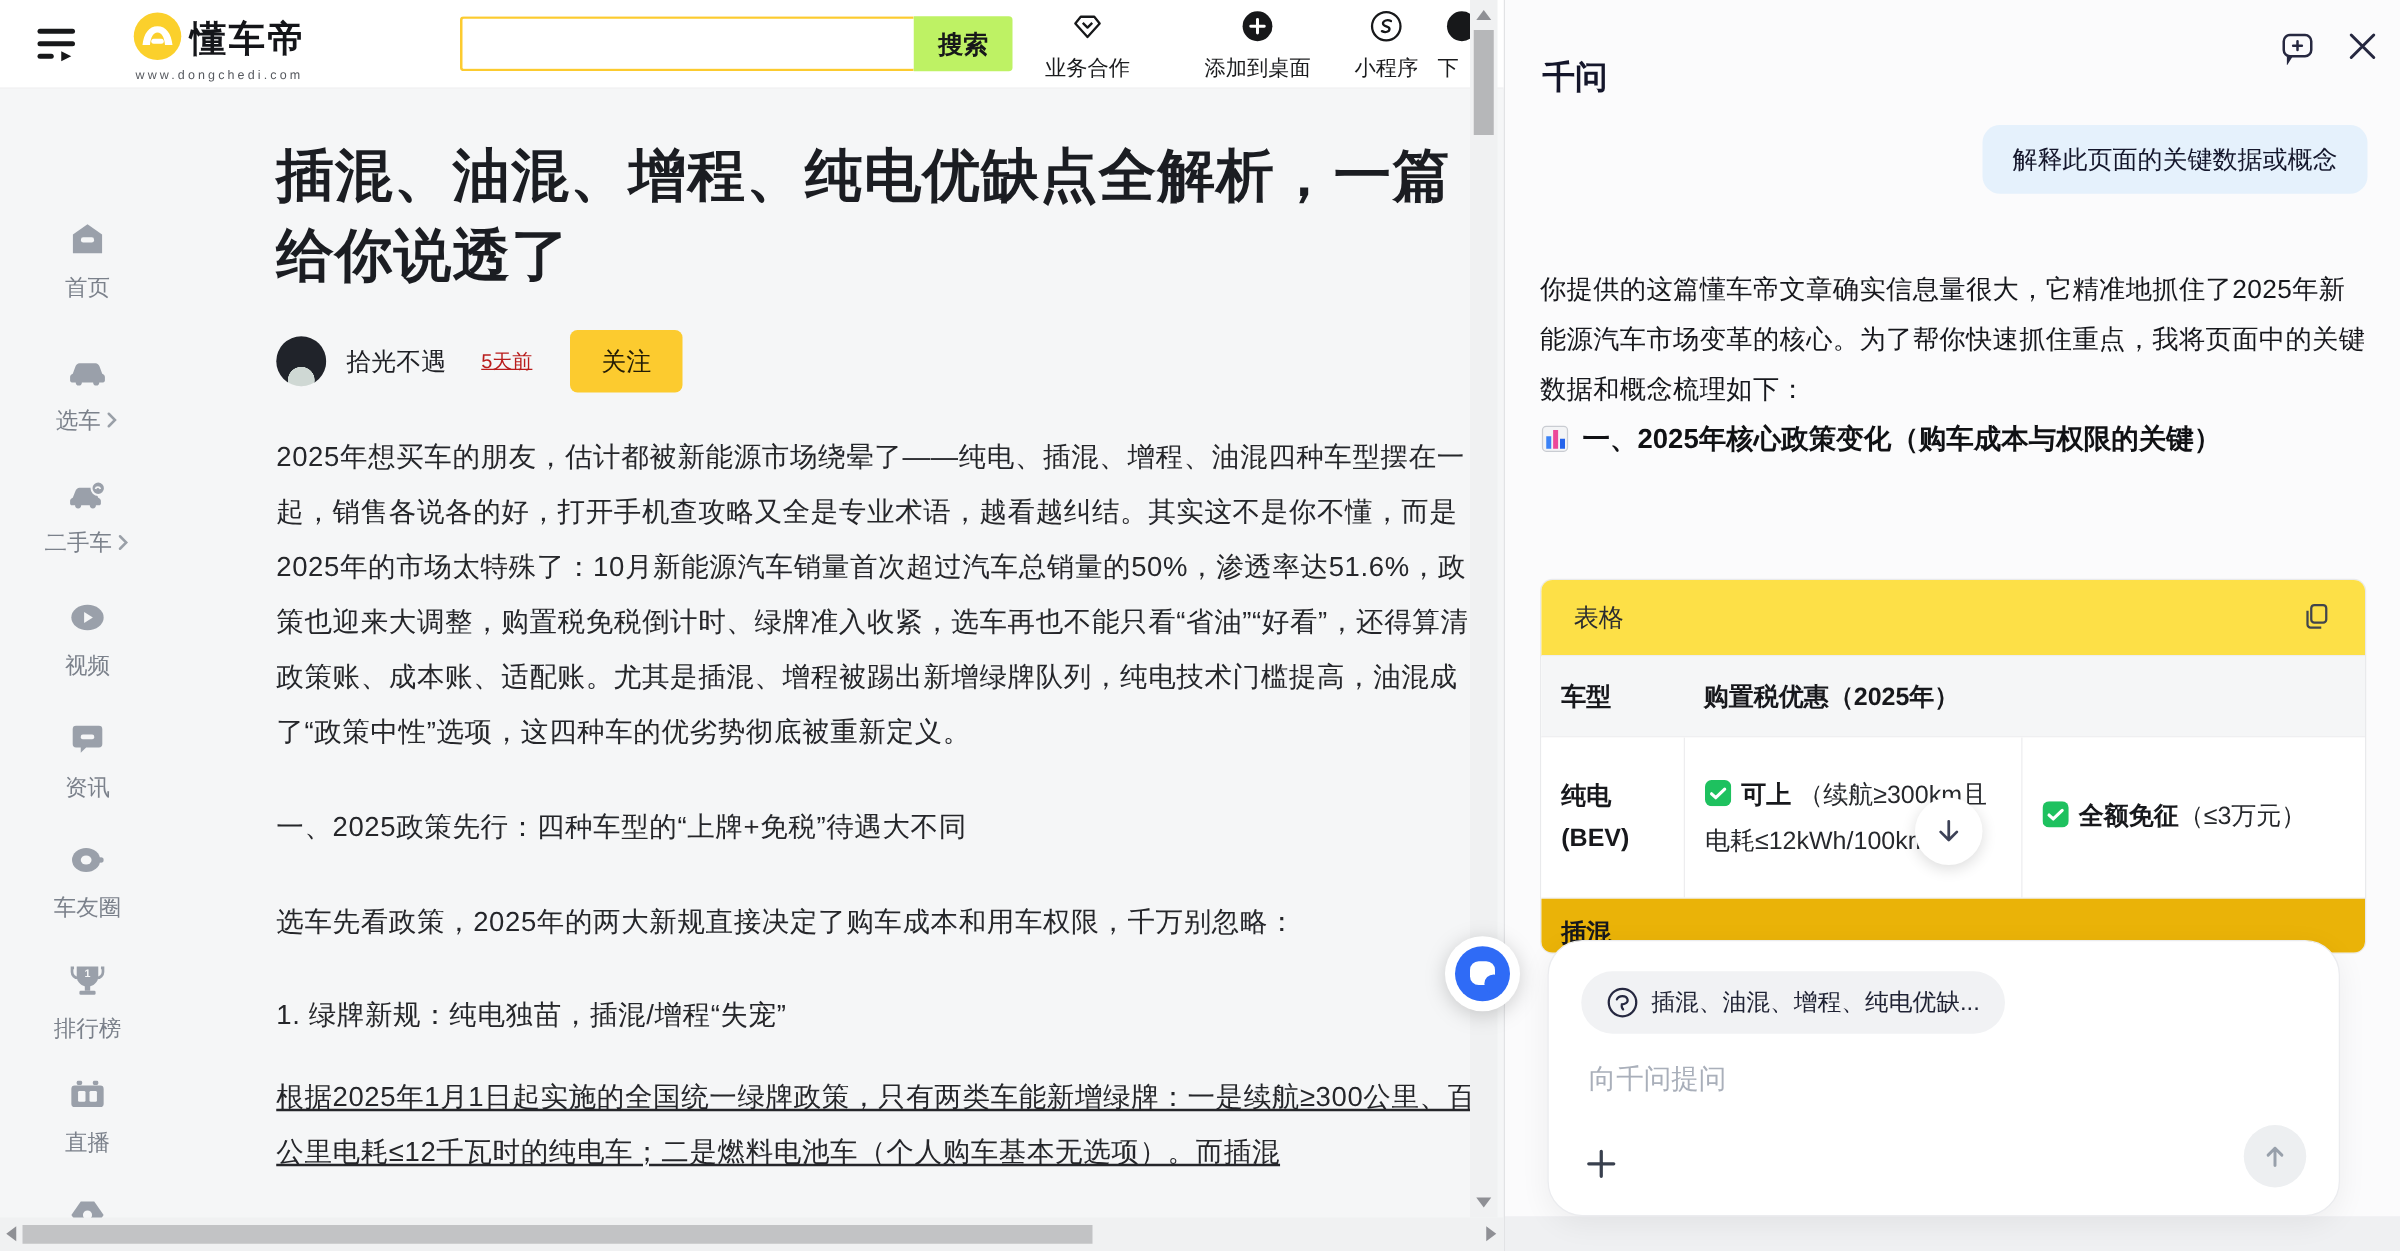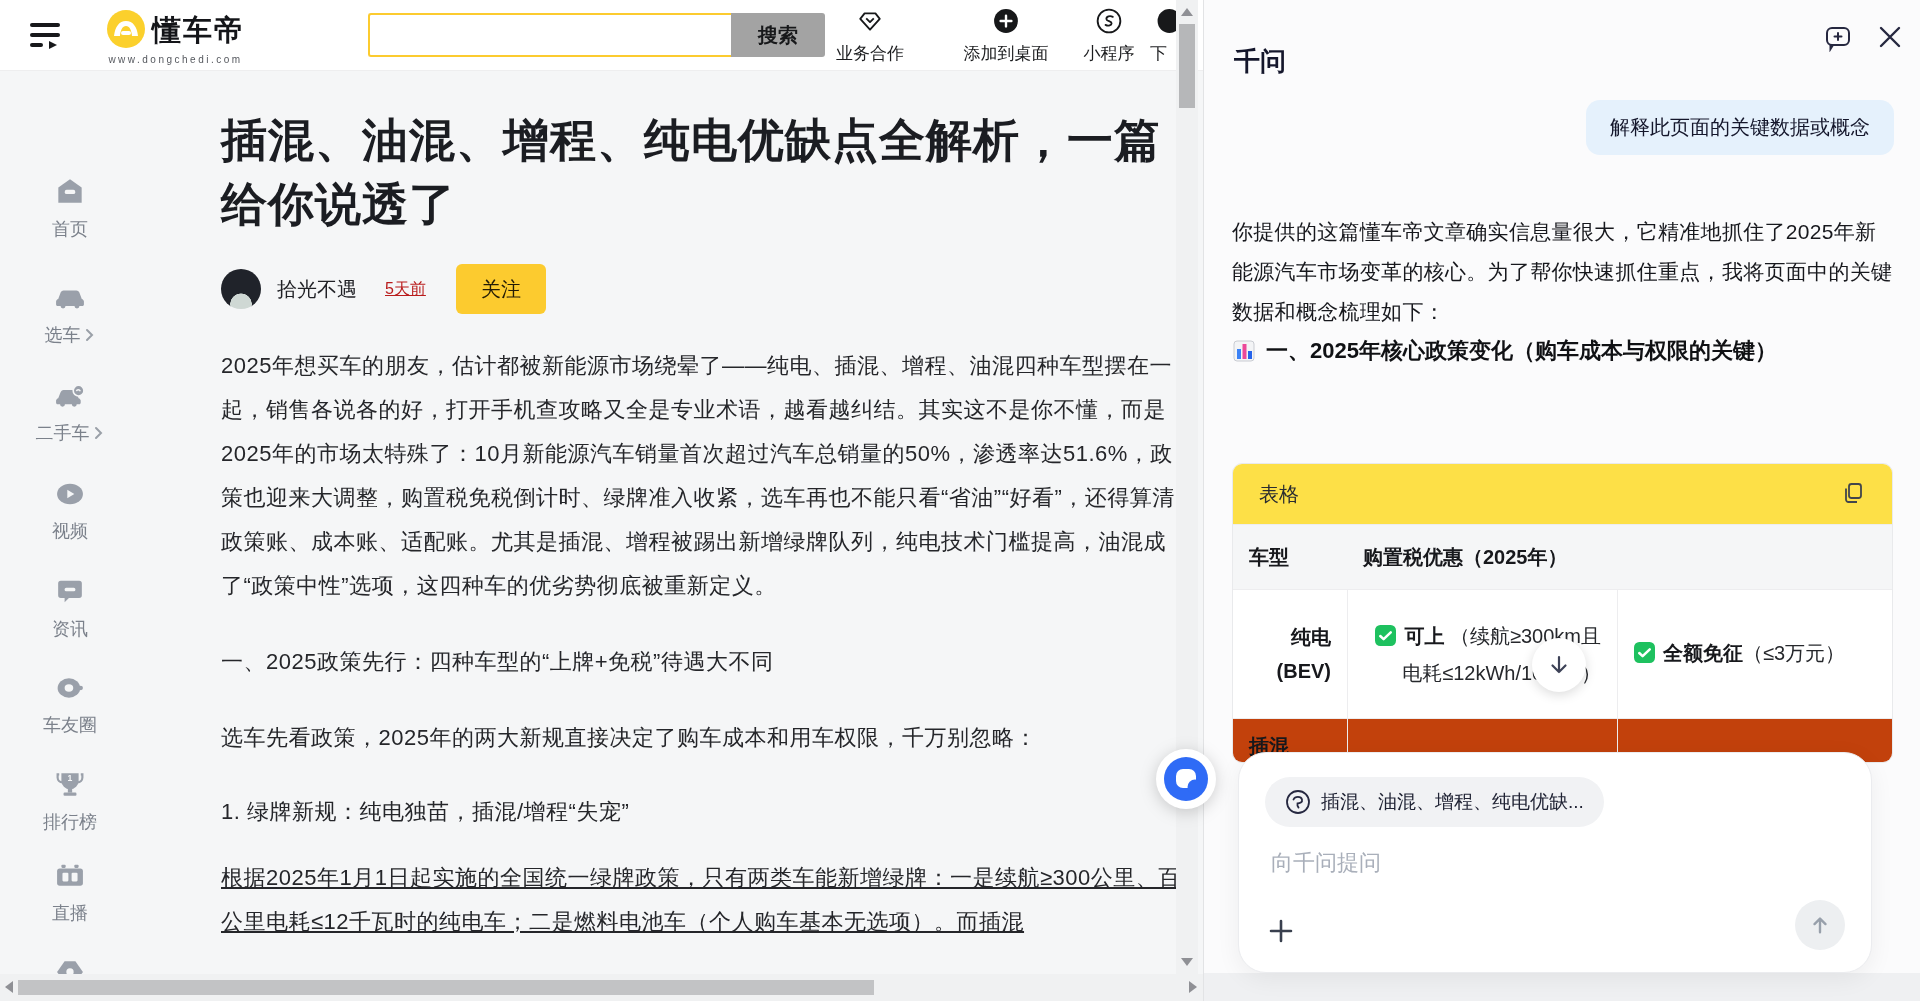--- a/index.html
+++ b/index.html
@@ -12,21 +12,21 @@
   .hamburger .b1{top:3px;width:30px;}
   .hamburger .b2{top:13px;width:30px;}
   .hamburger .b3{top:23px;width:13px;}
   .hamburger .tri{position:absolute;left:19px;top:21px;width:0;height:0;border-left:8px solid #17181a;border-top:4px solid transparent;border-bottom:4px solid transparent;}
   .logo{position:absolute;left:106px;top:9px;display:flex;flex-direction:column;align-items:center;}
   .logo-row{display:flex;align-items:center;gap:6px;}
   .logo-name{font-size:29px;font-weight:900;color:#141519;letter-spacing:2px;}
   .logo-url{font-size:10px;color:#55585e;letter-spacing:2.5px;margin-top:1px;}
   .searchbox{position:absolute;left:368px;top:13px;display:flex;height:44px;}
   .search-input{width:363px;height:40px;border:2px solid #fccb2f;border-right:none;border-radius:3px 0 0 3px;background:#fff;outline:none;font-size:18px;padding:0 12px;box-sizing:border-box;height:44px;}
-  .search-btn{width:94px;height:44px;background:#a3a3a3;border:none;border-radius:0 3px 3px 0;font-size:20px;color:#17181a;font-weight:700;cursor:pointer;font-family:inherit;}
+  .search-btn{width:79px;height:44px;background:#bef264;border:none;border-radius:0 3px 3px 0;font-size:20px;color:#17181a;font-weight:700;cursor:pointer;font-family:inherit;}
   .topnav-item{position:absolute;top:8px;width:100px;display:flex;flex-direction:column;align-items:center;cursor:pointer;}
   .topnav-item .lbl{font-size:17px;color:#1b1c1e;margin-top:4px;white-space:nowrap;}
   .tn1{left:820px;} .tn2{left:956px;} .tn3{left:1059px;}
   .tn4{left:1138px;width:60px;overflow:hidden;align-items:flex-start;padding-left:12px;}
   
   .sidebar{position:absolute;left:0;top:70px;width:140px;height:904px;}
   .side-item{position:absolute;left:0;width:140px;display:flex;flex-direction:column;align-items:center;cursor:pointer;}
   .side-item .slbl{margin-top:9px;font-size:18px;color:#7b818b;display:flex;align-items:center;gap:3px;}
   .s0{top:108px;} .s1{top:216px;} .s2{top:314px;} .s3{top:412px;} .s4{top:510px;} .s5{top:606px;} .s6{top:701px;} .s7{top:794px;} .s8{top:890px;}
   
@@ -67,26 +67,26 @@
   
   .tcard{position:absolute;left:28px;top:463px;width:661px;height:300px;background:#fff;border:1px solid #e9eaec;border-radius:10px;box-sizing:border-box;overflow:hidden;}
   .tcap{height:60px;background:#fde047;border-bottom:1px solid #ededef;display:flex;align-items:center;justify-content:space-between;padding:0 26px;}
   .tcap-label{font-size:20px;color:#2a2c30;}
   .copy-btn{width:26px;height:26px;cursor:pointer;background:none;border:none;padding:0;}
   .trow{display:flex;}
   .th-row{height:64px;background:#f5f6f7;border-bottom:1px solid #ededef;}
   .tc{box-sizing:border-box;padding:0 16px;display:flex;align-items:center;}
   .c1{width:114px;} .c2{width:271px;border-left:1px solid #ededef;border-right:1px solid #ededef;} .c3{width:274px;}
   .th-row .tc{font-size:20px;font-weight:700;color:#17181c;white-space:nowrap;}
-  .data-row{height:128px;border-bottom:1px solid #ededef;background:#fff;text-align:right;}
+  .data-row{height:128px;border-bottom:1px solid #ededef;background:#fff;}
   .data-row .tc{align-items:center;font-size:20px;line-height:34px;color:#26282c;padding-top:10px;padding-bottom:10px;}
   .veh{font-weight:700;color:#17181c;}
   .badge{display:inline-block;vertical-align:-3px;margin-right:8px;}
   .bold{font-weight:700;color:#17181c;}
-  .row2{height:60px;background:#c2410c;}
+  .row2{height:60px;background:#eab308;flex-direction:column;}
   .row2 .tc{font-size:20px;font-weight:700;color:#17181c;align-items:flex-start;padding-top:14px;}
   .scroll-down-btn{position:absolute;left:328px;top:638px;width:54px;height:54px;border-radius:50%;background:#fff;border:none;box-shadow:0 3px 12px rgba(0,0,0,.14);cursor:pointer;z-index:6;display:flex;align-items:center;justify-content:center;}
   
   .composer{position:absolute;left:34px;top:752px;width:634px;height:221px;background:#fff;border:1px solid #ebecef;border-radius:28px;box-sizing:border-box;box-shadow:0 6px 24px rgba(0,0,0,.06);z-index:7;}
   .chip{position:absolute;left:26px;top:24px;height:50px;border-radius:25px;background:#f1f2f4;display:flex;align-items:center;gap:10px;padding:0 20px;cursor:pointer;}
   .chip-text{font-size:19px;color:#202334;white-space:nowrap;text-align:center;}
   .ask-input{position:absolute;left:30px;top:96px;width:560px;border:none;outline:none;background:transparent;font-size:22px;color:#2a2c3e;font-family:inherit;}
   .ask-input::placeholder{color:#a9afba;}
   .attach-btn{position:absolute;left:26px;bottom:24px;width:32px;height:32px;border:none;background:none;padding:0;cursor:pointer;}
   .send-btn{position:absolute;right:26px;bottom:22px;width:50px;height:50px;border-radius:50%;background:#edeff1;border:none;cursor:pointer;display:flex;align-items:center;justify-content:center;}

